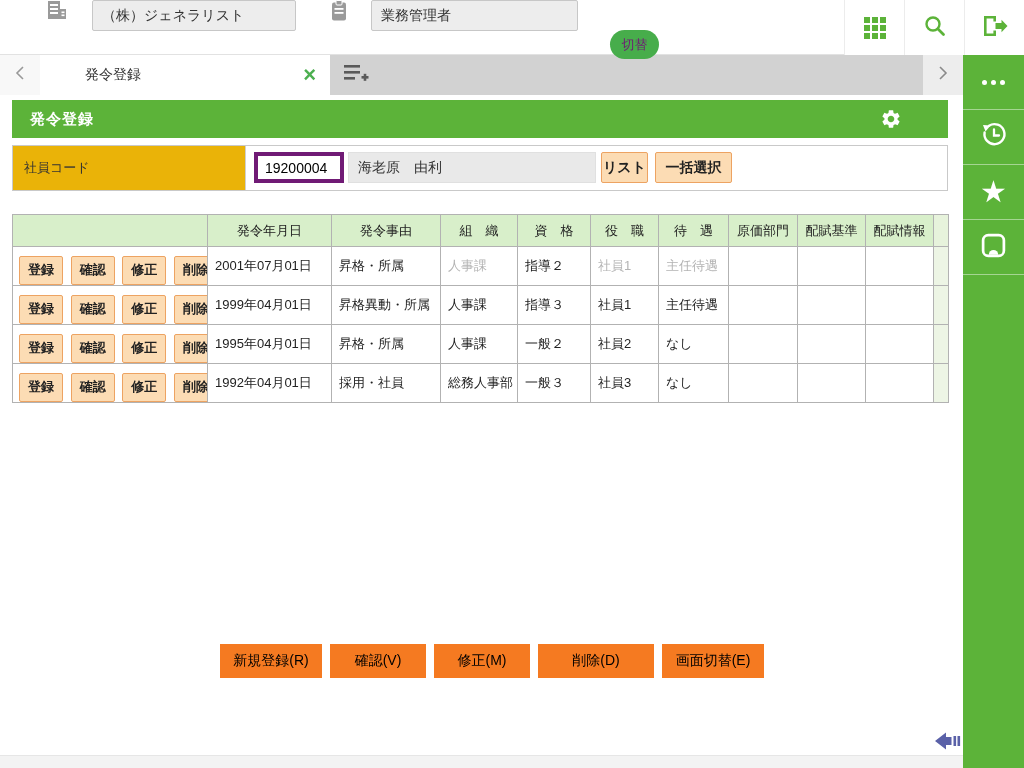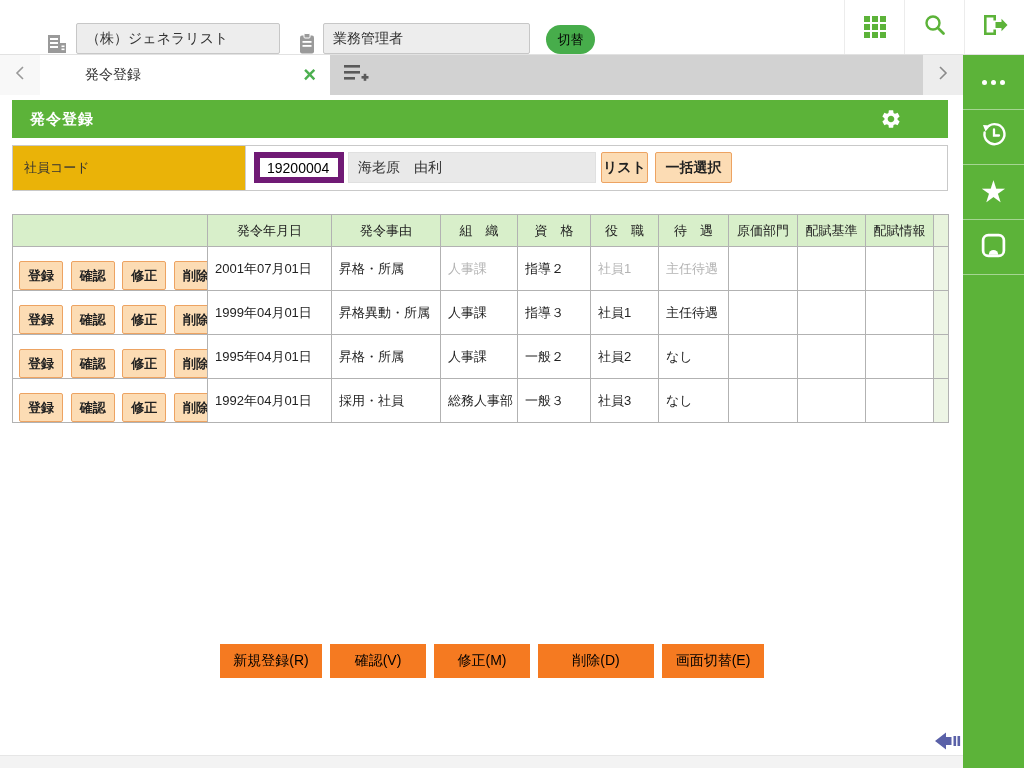--- a/index.html
+++ b/index.html
@@ -2,30 +2,30 @@
 <html><head>
 <meta charset="utf-8">
 <style>
   * { margin:0; padding:0; box-sizing:border-box; }
   html,body { width:1024px; height:768px; overflow:hidden;
     font-family:"Liberation Sans","DejaVu Sans",sans-serif; background:#fff; }
   .app { position:relative; width:1024px; height:768px; }
 
   
   .topbar { position:absolute; top:0; left:0; width:1024px; height:55px;
-    background:#fff; display:flex; align-items:flex-end; border-bottom:1px solid #e2e2e2; z-index:6; }
+    background:#fff; display:flex; align-items:flex-start; border-bottom:1px solid #e2e2e2; z-index:6;gap:16px; }
   .tb-icon { display:inline-flex; align-items:center; justify-content:center; }
   .tb-building { margin-left:46px; }
   .tb-clip { margin-left:18px; }
   .tb-field { height:31px; background:#ededed; border:1px solid #c7c7c7; border-radius:2px;
     font-size:14px; color:#333; padding:0 9px; font-family:inherit; }
   .f-company { width:204px; margin-left:8px; }
   .f-role { width:207px; margin-left:7px; }
   .switch-btn { width:49px; height:29px; margin-left:16px; border:none; border-radius:15px;
-    background:#47ad4b; color:#000000; font-size:13px; font-family:inherit; cursor:pointer; }
+    background:#47ad4b; color:#701a75; font-size:13px; font-family:inherit; cursor:pointer;margin-top:30px; }
   .tb-right { margin-left:auto; display:flex; height:55px; }
   .tb-cell { width:60px; height:55px; display:flex; align-items:center; justify-content:center;
     border-left:1px solid #ececec; cursor:pointer; background:#fff; }
   .grid-icon { display:grid; grid-template-columns:repeat(3,6px); grid-template-rows:repeat(3,6px); gap:2px; }
   .grid-icon span { background:#5cb339; }
 
   
   .tabbar { position:absolute; top:55px; left:0; width:963px; height:40px;
     background:#d2d2d2; display:flex; }
   .tab-scroll { width:40px; height:40px; display:flex; align-items:center; justify-content:center; cursor:pointer; }
@@ -43,39 +43,39 @@
   .screen-title { font-size:15px; font-weight:bold; letter-spacing:1px; }
   .gear { margin-left:auto; margin-right:28px; display:flex; cursor:pointer; }
 
   
   .form-box { position:absolute; top:145px; left:12px; width:936px; height:46px;
     border:1px solid #c9c9c9; background:#fff; }
   .form-label { position:absolute; left:0; top:0; bottom:0; width:233px; background:#eab308;
     border-right:1px solid #cfcfcf; display:flex; align-items:center; padding-left:11px;
     font-size:13px; color:#333; }
   .code-input { position:absolute; left:241px; top:6px; width:90px; height:31px;
-    border:6px solid #701a75; font-size:14px; padding:0 7px; font-family:inherit; }
+    border:4px solid #701a75; font-size:14px; padding:0 7px; font-family:inherit; }
   .name-field { position:absolute; left:335px; top:6px; width:248px; height:31px;
     background:#e9e9e9; border:1px solid #e0e0e0; display:flex; align-items:center;
     padding:0 9px; font-size:14px; color:#333; }
   .peach-btn { position:absolute; top:6px; height:31px; background:#fcdcb4;
     border:1px solid #eda362; border-radius:2px; font-size:14px; font-weight:bold; color:#222;
     font-family:inherit; cursor:pointer; }
   .btn-list { left:588px; width:47px; }
   .btn-bulk { left:642px; width:77px; }
 
   
   .table-wrap { position:absolute; top:214px; left:12px; width:936px; }
   .table-title { height:20px; line-height:20px; background:#5cb339; color:#fff;
     font-size:13px; font-weight:bold; text-align:center; }
   table { border-collapse:collapse; table-layout:fixed; width:936px; }
   th,td { border:1px solid #b2b2b2; font-size:13px; overflow:hidden; white-space:nowrap; }
   thead th { height:32px; background:#d8efca; font-weight:normal; color:#222; text-align:center; }
   tbody td { height:39px; background:#fff; color:#222; padding:0 7px; }
-  td.btn-cell { padding:14px 0 0 2px; }
+  td.btn-cell { padding:8px 0 0 2px; }
   .row-btn { width:44px; height:29px; margin-left:4px; background:#fcdcb4;
     border:1px solid #eda362; border-radius:2px; font-size:13px; font-weight:bold; color:#222;
     font-family:inherit; cursor:pointer; }
   td.muted { color:#b3b3b3; }
   th.sliver { background:#e7f3dc; }
   td.sliver { background:#edf5e5; padding:0; }
 
   
   .footer-btns { position:absolute; top:644px; left:220px; display:flex; }
   .orange-btn { height:34px; margin-right:8px; background:#f57a21; border:none;

